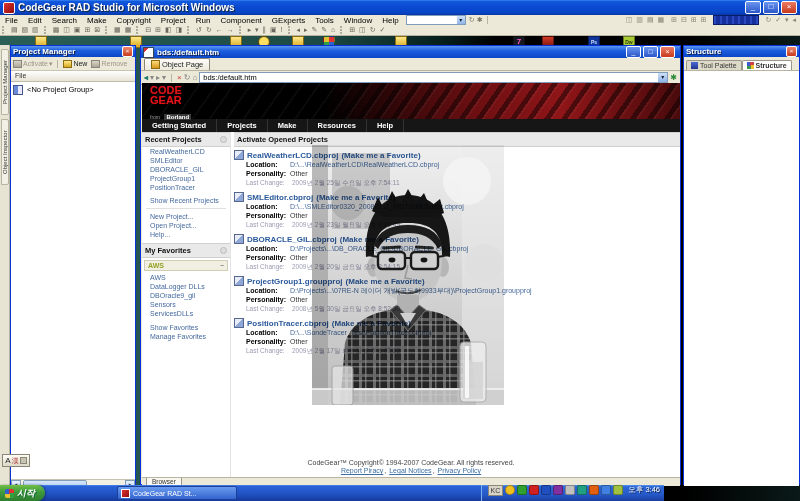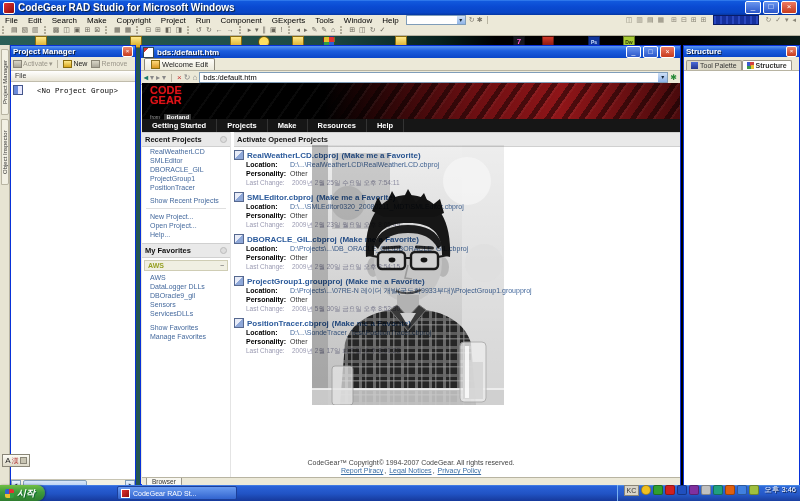--- a/index.html
+++ b/index.html
@@ -63,21 +63,21 @@
     writing-mode:vertical-rl;transform:rotate(180deg);font-size:6px;color:#333;padding:3px 0;height:58px;text-align:center;}
   .pm{left:10px;top:45px;width:126px;height:440px;}
   .pm-toolbar{height:13px;display:flex;align-items:center;background:#ece9d8;border-bottom:1px solid #c8c4b2;font-size:7px;}
   .pm-btn{display:flex;align-items:center;gap:1px;padding:0 2px;color:#9a968a;}
   .pm-btn.on{color:#222;}
   .pm-btn .bi{width:7px;height:6px;background:linear-gradient(#d8d5c6,#aaa699);border:1px solid #8a8678;}
   .pm-btn.on .bi{background:linear-gradient(#ffe98a,#d9a81f);border-color:#8a6d10;}
   .pm-filehdr{height:10px;background:linear-gradient(#fff,#e7e3d4);border-bottom:1px solid #c0bcac;
     font-size:7px;color:#333;padding-left:4px;line-height:10px;}
   .pm-body{background:#fff;height:397px;}
-  .pm-item{display:flex;align-items:flex-end;gap:14px;padding:3px 2px;font-size:7.5px;color:#000;font-family:Liberation Mono, monospace;}
+  .pm-item{display:flex;align-items:flex-start;gap:4px;padding:3px 2px;font-size:7.5px;color:#000;}
   .pm-item .pi{width:8px;height:8px;background:conic-gradient(#e8e8ff 0 50%,#6a8ad8 0);border:1px solid #44568a;}
   .pm-scroll{height:9px;background:#f2f0e4;display:flex;align-items:center;border-top:1px solid #c8c4b2;}
   .pm-scroll .sarr{width:8px;height:7px;background:linear-gradient(#eaf2fc,#bcd4f2);border:1px solid #7f9db9;font-size:5px;line-height:7px;text-align:center;color:#345;}
   .pm-scroll .sthumb{width:62px;height:7px;margin-left:2px;background:linear-gradient(#d8e6fa,#a8c6ee);border:1px solid #7f9db9;border-radius:2px;}
   .langchip{left:2px;top:454px;width:26px;height:11px;background:linear-gradient(#fdfcf5,#ddd9c8);border:1px solid #8a8678;
     font-size:8px;line-height:10px;color:#222;display:flex;align-items:center;justify-content:center;gap:1px;z-index:6;}
   .langchip .lc2{color:#b03030;font-size:7px;}
   .langchip .lc3{width:5px;height:5px;background:#c8c4b2;border:1px solid #8a8678;}
 
   
@@ -149,21 +149,21 @@
   .str{left:683px;top:45px;width:117px;height:440px;}
   .str-tabs{height:13px;background:#ece9d8;display:flex;align-items:flex-end;padding-left:2px;border-bottom:1px solid #b8b4a2;}
   .stab{display:flex;align-items:center;gap:2px;font-size:7px;color:#333;border:1px solid #9a968a;border-bottom:none;
     border-radius:2px 2px 0 0;padding:1px 4px;background:#ddd9c8;}
   .stab.active{background:#fff;font-weight:bold;}
   .stab .si1{width:7px;height:7px;background:linear-gradient(#4a6ad8,#23368f);color:#fff;font-size:5px;line-height:7px;text-align:center;}
   .stab .si2{width:7px;height:7px;background:conic-gradient(#d04040 0 25%,#e8c030 0 50%,#3a9a4a 0 75%,#3a5ad0 0);}
   .str-body{background:#fff;height:414px;border-top:1px solid #fff;}
 
   
-  .taskbar{left:0;top:485px;width:800px;height:16px;display:flex;align-items:center;z-index:10;
+  .taskbar{left:0;top:485px;width:664px;height:16px;display:flex;align-items:center;z-index:10;
     background:linear-gradient(180deg,#4f8ae8 0%,#2a62d8 8%,#2153c4 55%,#16399b 100%);}
   .start{height:16px;display:flex;align-items:center;gap:3px;padding:0 10px 0 5px;
     background:linear-gradient(180deg,#71bf44 0%,#3d9a3d 45%,#2e7d2e 100%);border-radius:0 8px 8px 0;
     box-shadow:1px 0 2px rgba(0,0,0,.4);}
   .start .flag{width:9px;height:9px;background:conic-gradient(#e03030 0 25%,#30a040 0 50%,#e8c030 0 75%,#3060d0 0);border-radius:2px;}
   .start span{color:#fff;font-size:9px;font-weight:bold;font-style:italic;text-shadow:1px 1px #163;}
   .taskbtn{margin-left:72px;width:112px;height:12px;display:flex;align-items:center;gap:3px;padding:0 3px;
     background:linear-gradient(#6a9cf0,#3264cf);border:1px solid #1c3f9a;border-radius:2px;}
   .taskbtn .tbi{width:7px;height:7px;background:linear-gradient(135deg,#e23232,#8f0d0d);border:1px solid #fff;}
   .taskbtn span{color:#fff;font-size:7px;white-space:nowrap;overflow:hidden;}
@@ -299,21 +299,21 @@
       <span>bds:/default.htm</span>
       <div class="winbtns">
         <div class="wbtn bds-wbtn">_</div>
         <div class="wbtn bds-wbtn">□</div>
         <div class="wbtn bds-wbtn close">×</div>
       </div>
     </div>
     <div class="tabrow">
       <div class="tab">
         <span class="ti"></span>
-        <span>Welcome Edit</span>
+        <span>Object Page</span>
       </div>
     </div>
     <div class="navrow">
       <span class="nv teal">◂</span>
       <span class="nv">▾</span>
       <span class="nv">▸</span>
       <span class="nv">▾</span>
       <span class="sep"></span>
       <span class="nv red">×</span>
       <span class="nv">↻</span>

